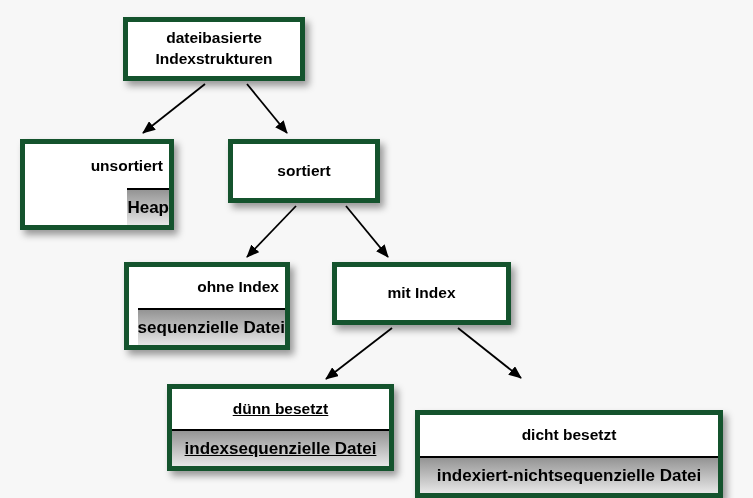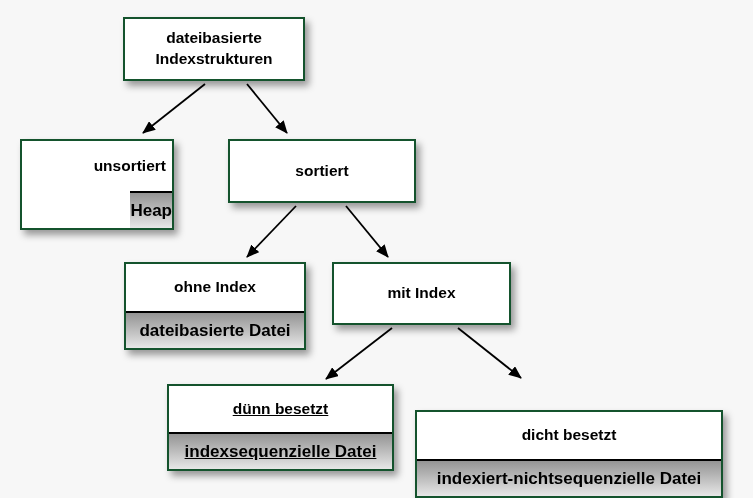--- a/index.html
+++ b/index.html
@@ -13,21 +13,21 @@
   }
   .connectors {
     position: absolute;
     left: 0; top: 0;
     width: 753px; height: 498px;
     pointer-events: none;
   }
   .node {
     position: absolute;
     background: #ffffff;
-    border: 2px solid #14532d;
+    border: 5px solid #14532d;
     box-shadow: 4px 5px 7px rgba(0,0,0,0.38);
     display: flex;
     flex-direction: column;
     box-sizing: border-box;
   }
   .node .label {
     flex: 1;
     display: flex;
     align-items: center;
     justify-content: center;
@@ -47,22 +47,22 @@
     text-align: center;
     font-size: 17px;
     font-weight: bold;
     color: #000000;
     border-top: 2px solid #000000;
     background: linear-gradient(to bottom, #949494 0%, #b9b9b9 45%, #e7e7e7 100%);
   }
   
   .n-root       { left: 123px; top: 17px;  width: 182px; height: 64px; }
   .n-unsorted   { left: 20px;  top: 139px; width: 154px; height: 91px; align-items: flex-end; }
-  .n-sorted     { left: 228px; top: 139px; width: 188px; height: 64px; }
-  .n-no-index   { left: 124px; top: 262px; width: 182px; height: 88px; }
+  .n-sorted     { left: 228px; top: 139px; width: 152px; height: 64px; }
+  .n-no-index   { left: 124px; top: 262px; width: 166px; height: 88px; align-items: flex-end; }
   .n-with-index { left: 332px; top: 262px; width: 179px; height: 63px; }
   .n-sparse     { left: 167px; top: 384px; width: 227px; height: 87px; text-decoration: underline; }
   .n-dense      { left: 415px; top: 383px; width: 308px; height: 88px; margin-top: 27px; }
 </style>
 </head>
 <body>
 
 <div class="canvas">
 
   <svg class="connectors" viewBox="0 0 753 498" xmlns="http://www.w3.org/2000/svg">
@@ -87,21 +87,21 @@
     <div class="label">unsortiert</div>
     <div class="sublabel">Heap</div>
   </div>
 
   <div class="node n-sorted">
     <div class="label">sortiert</div>
   </div>
 
   <div class="node n-no-index">
     <div class="label">ohne Index</div>
-    <div class="sublabel">dateibasierte Datei</div>
+    <div class="sublabel">sequenzielle Datei</div>
   </div>
 
   <div class="node n-with-index">
     <div class="label">mit Index</div>
   </div>
 
   <div class="node n-sparse">
     <div class="label">dünn besetzt</div>
     <div class="sublabel">indexsequenzielle Datei</div>
   </div>

